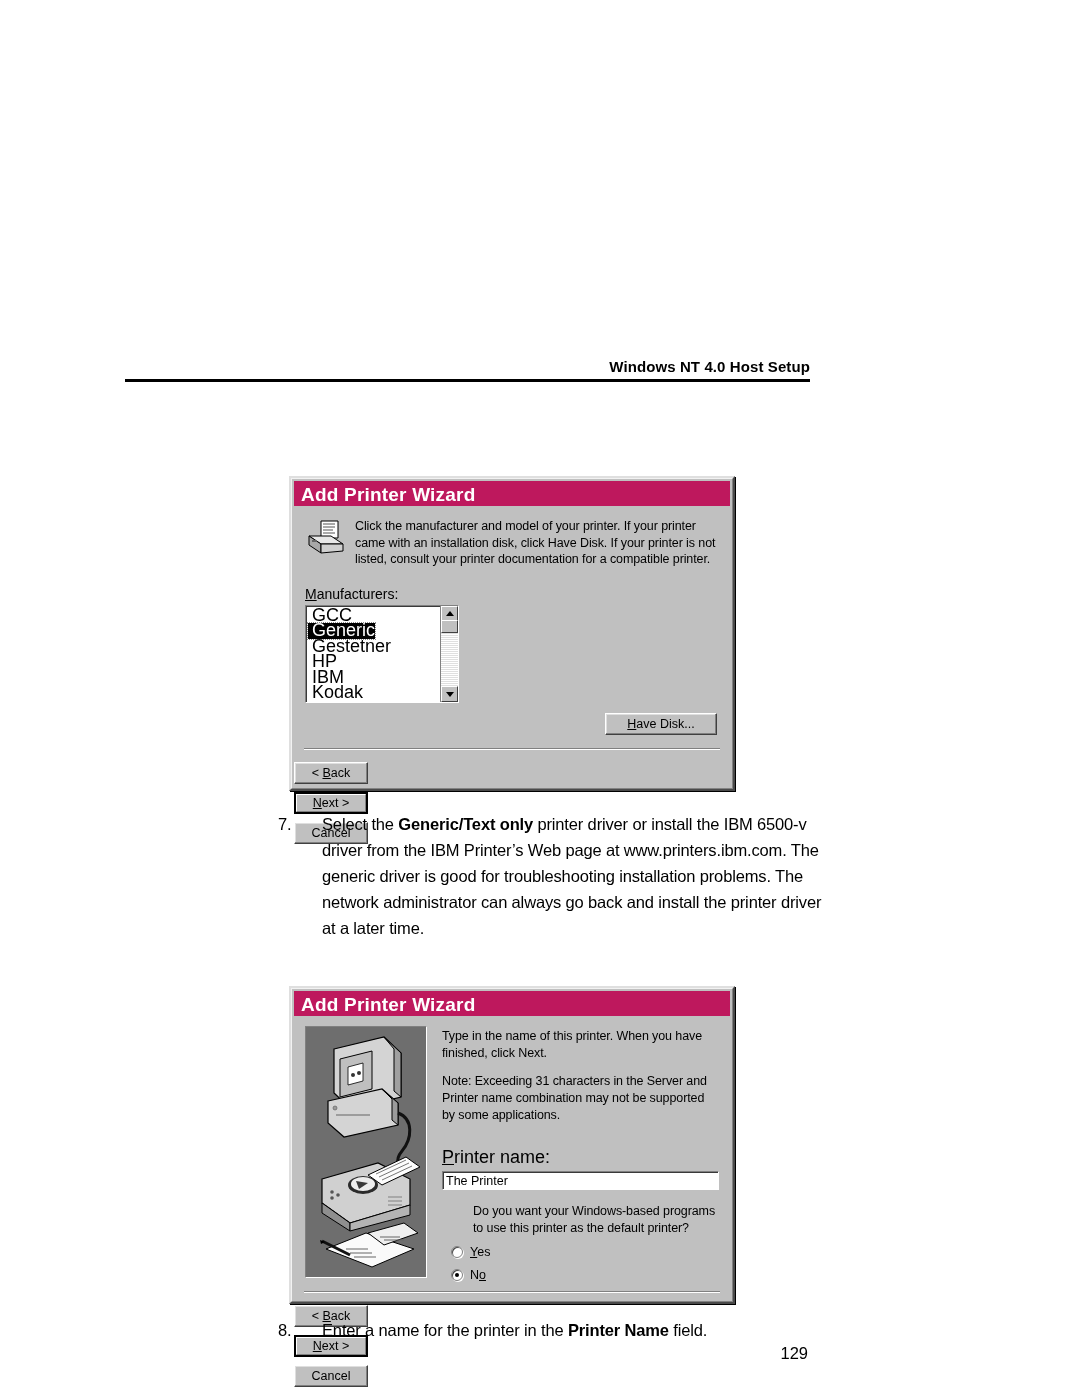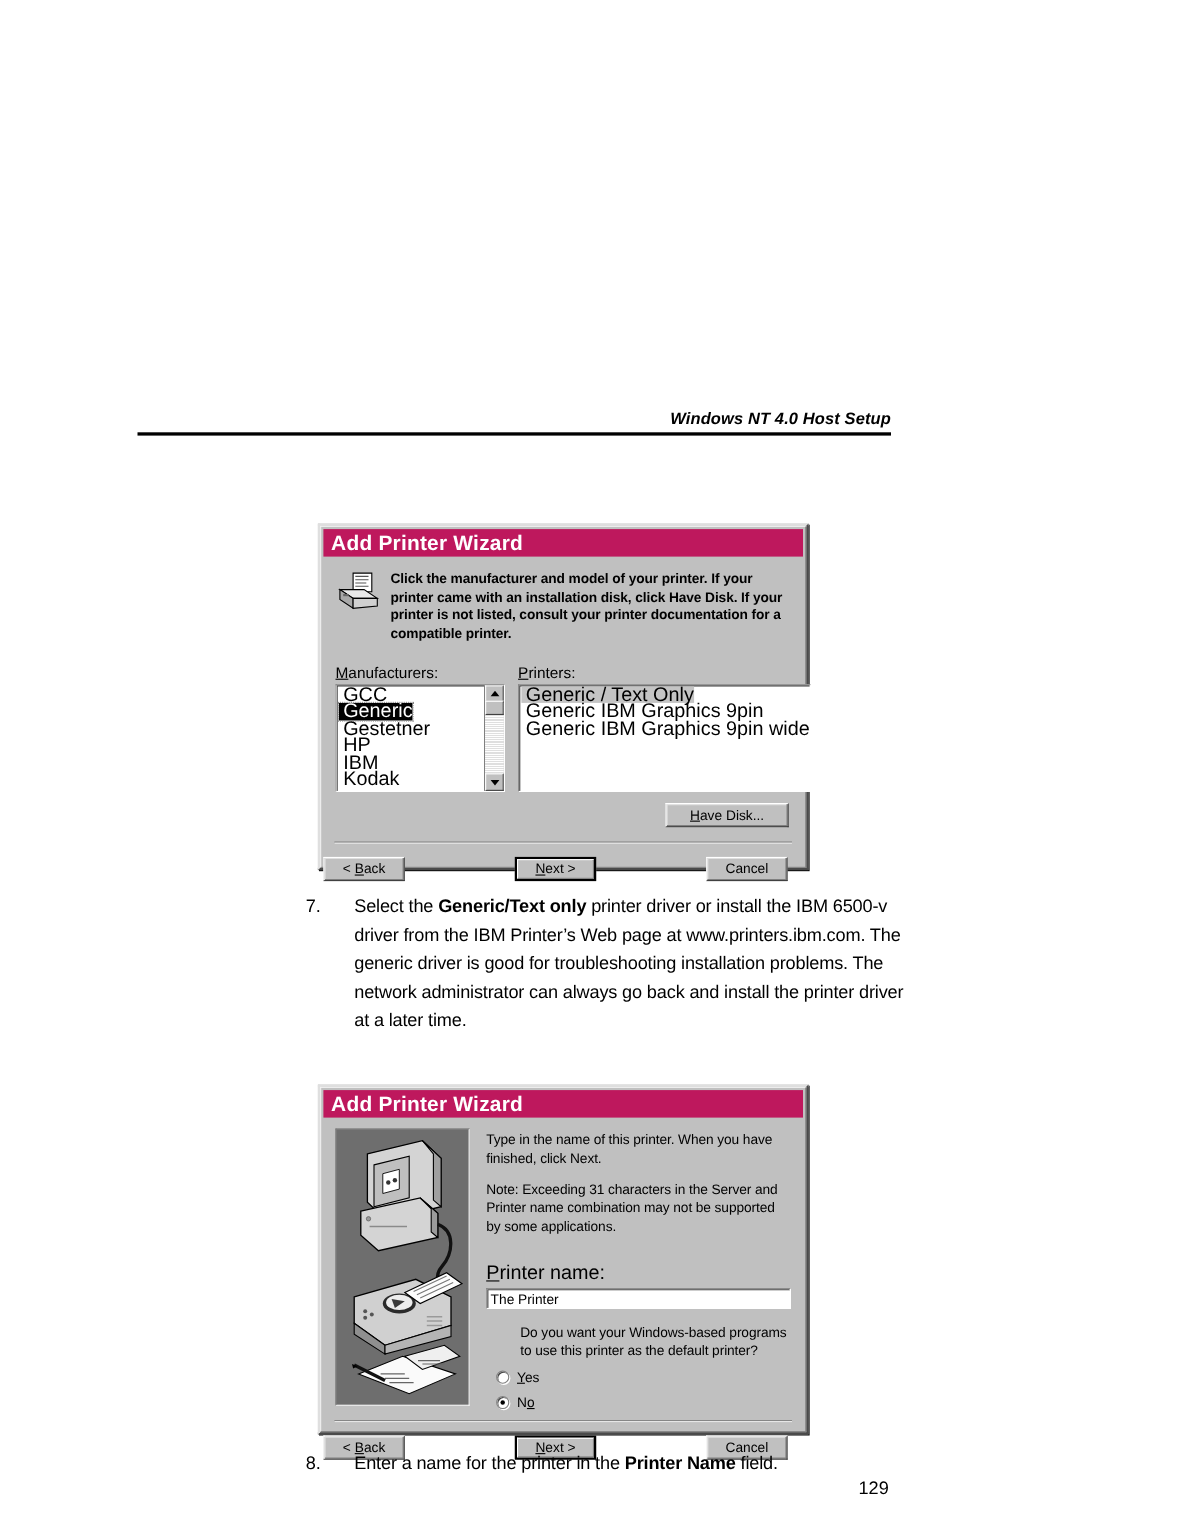--- a/index.html
+++ b/index.html
@@ -12,23 +12,22 @@
     background: #ffffff;
     font-family: "Liberation Sans", sans-serif;
     position: relative;
     overflow: hidden;
   }
 
   
   .page-header {
     position: absolute;
     left: 125px;
-    top: 372px;
+    top: 358px;
     width: 685px;
-    font-style: italic;
   }
   .page-header-title {
     text-align: right;
     font-size: 15px;
     font-weight: bold;
     color: #000;
     letter-spacing: 0.1px;
     padding-bottom: 4px;
   }
   .page-header-rule {
@@ -73,21 +72,20 @@
   
   #dialog-one {
     left: 289px;
     top: 476px;
     width: 446px;
     height: 315px;
   }
   .d1-top {
     display: flex;
     padding: 12px 12px 0 11px;
-    font-weight: bold;
   }
   .printer-icon-wrap {
     width: 46px;
     flex: 0 0 46px;
     padding-top: 2px;
   }
   .d1-instruction {
     font-size: 12.5px;
     color: #000;
     line-height: 1.33;
@@ -232,23 +230,24 @@
   #have-disk-button { width: 112px; }
 
   .sep-line {
     height: 1px;
     background: #808080;
     border-bottom: 1px solid #ffffff;
     margin: 13px 10px 0 10px;
   }
   .btn-row {
     display: flex;
-    justify-content: space-between;
+    justify-content: flex-end;
     gap: 8px;
     padding: 12px 14px 0 0;
+    flex-direction: column;
   }
   .btn-row .btn { width: 74px; }
 
   
   .step-block {
     position: absolute;
     font-size: 16.5px;
     color: #000;
     line-height: 1.57;
     letter-spacing: -0.15px;
@@ -397,30 +396,20 @@
                   <span class="arrow-up"></span>
                 </div>
               <div class="vscroll-thumb"></div>
               <div class="vscroll-btn bottom">
                   <span class="arrow-down"></span>
                 </div>
             </div>
           </div>
         </div>
 
-        <div class="list-col-right">
-          <div class="field-label"><u>P</u>rinters:</div>
-          <div class="listbox" id="printers-list">
-            <div class="listbox-items">
-              <div class="list-item-row"><span class="list-item selected-gray">Generic / Text Only</span></div>
-              <div class="list-item-row"><span class="list-item">Generic IBM Graphics 9pin</span></div>
-              <div class="list-item-row"><span class="list-item">Generic IBM Graphics 9pin wide</span></div>
-            </div>
-          </div>
-        </div>
       </div>
 
       <div class="have-disk-row">
         <div class="btn" id="have-disk-button"><u>H</u>ave Disk...</div>
       </div>
 
       <div class="sep-line"></div>
 
       <div class="btn-row">
         <div class="btn">&lt; <u>B</u>ack</div>

